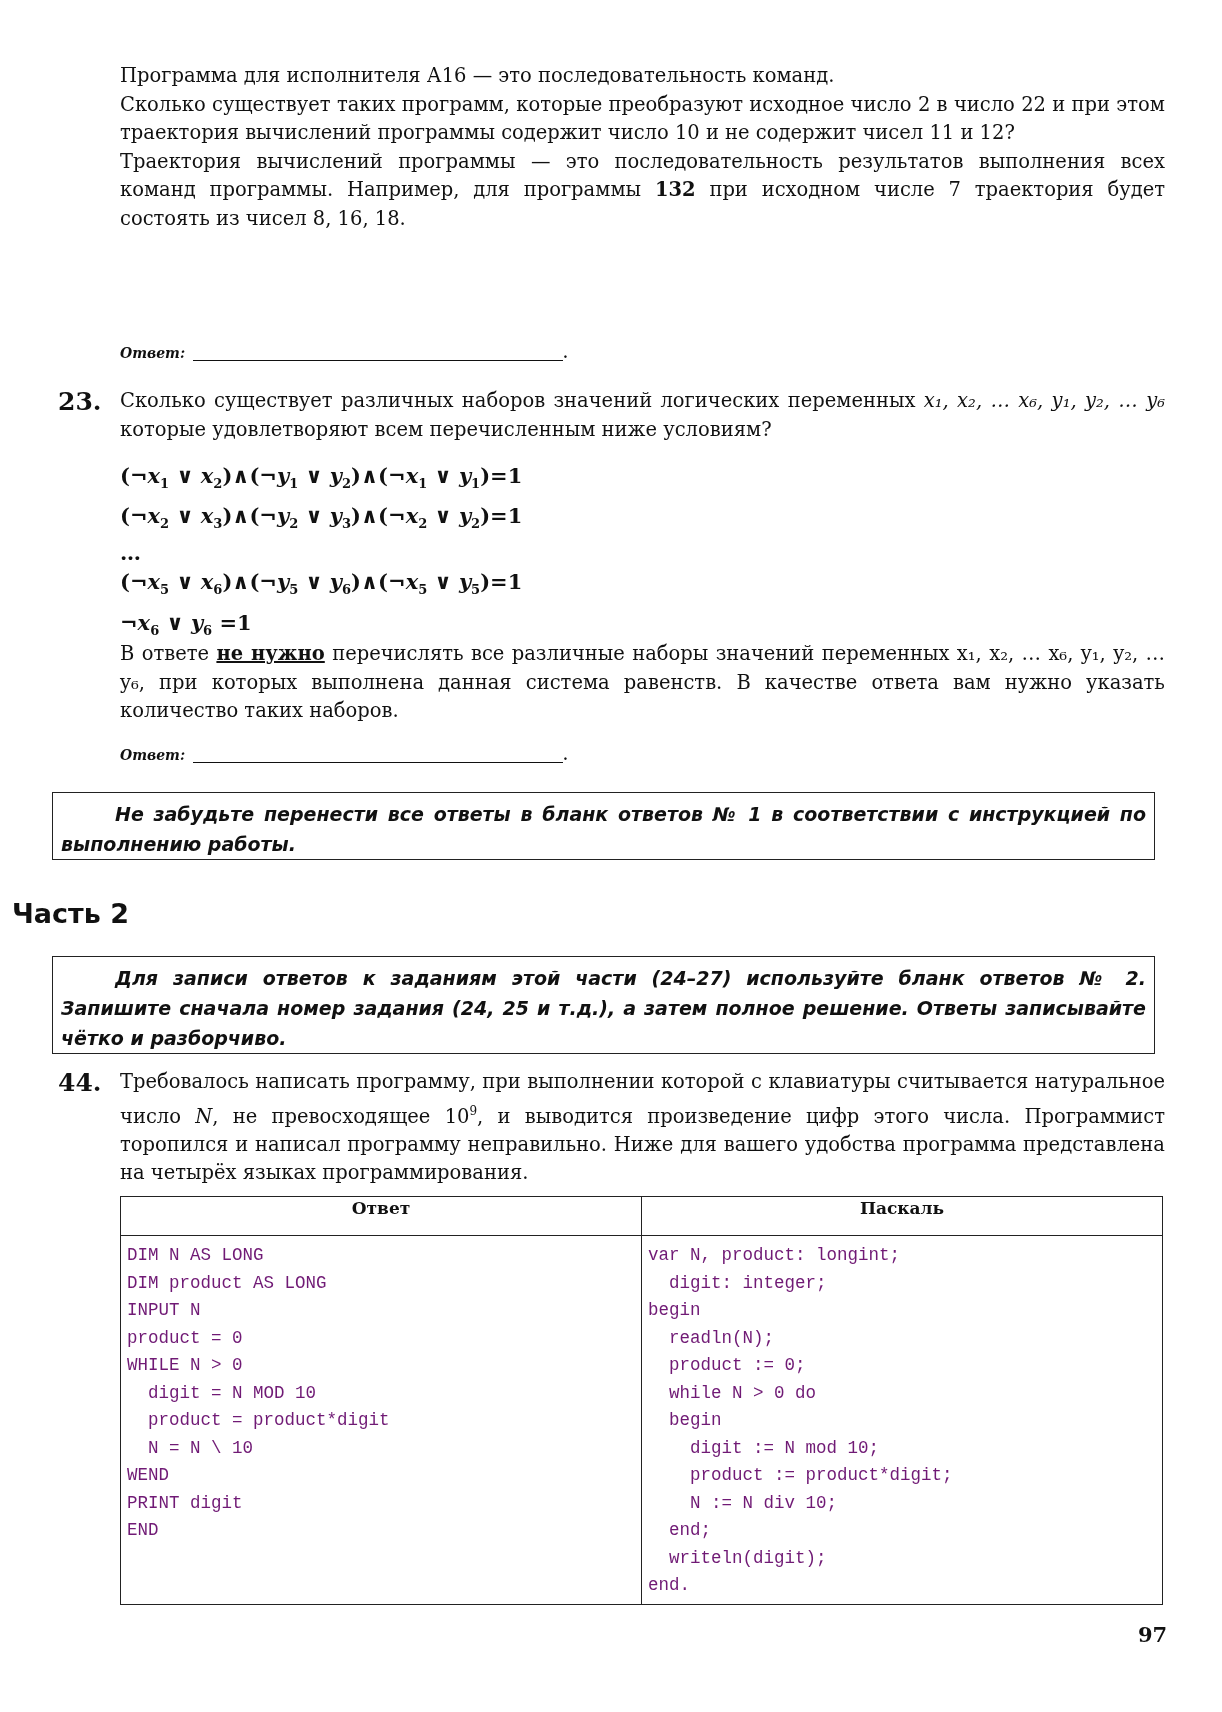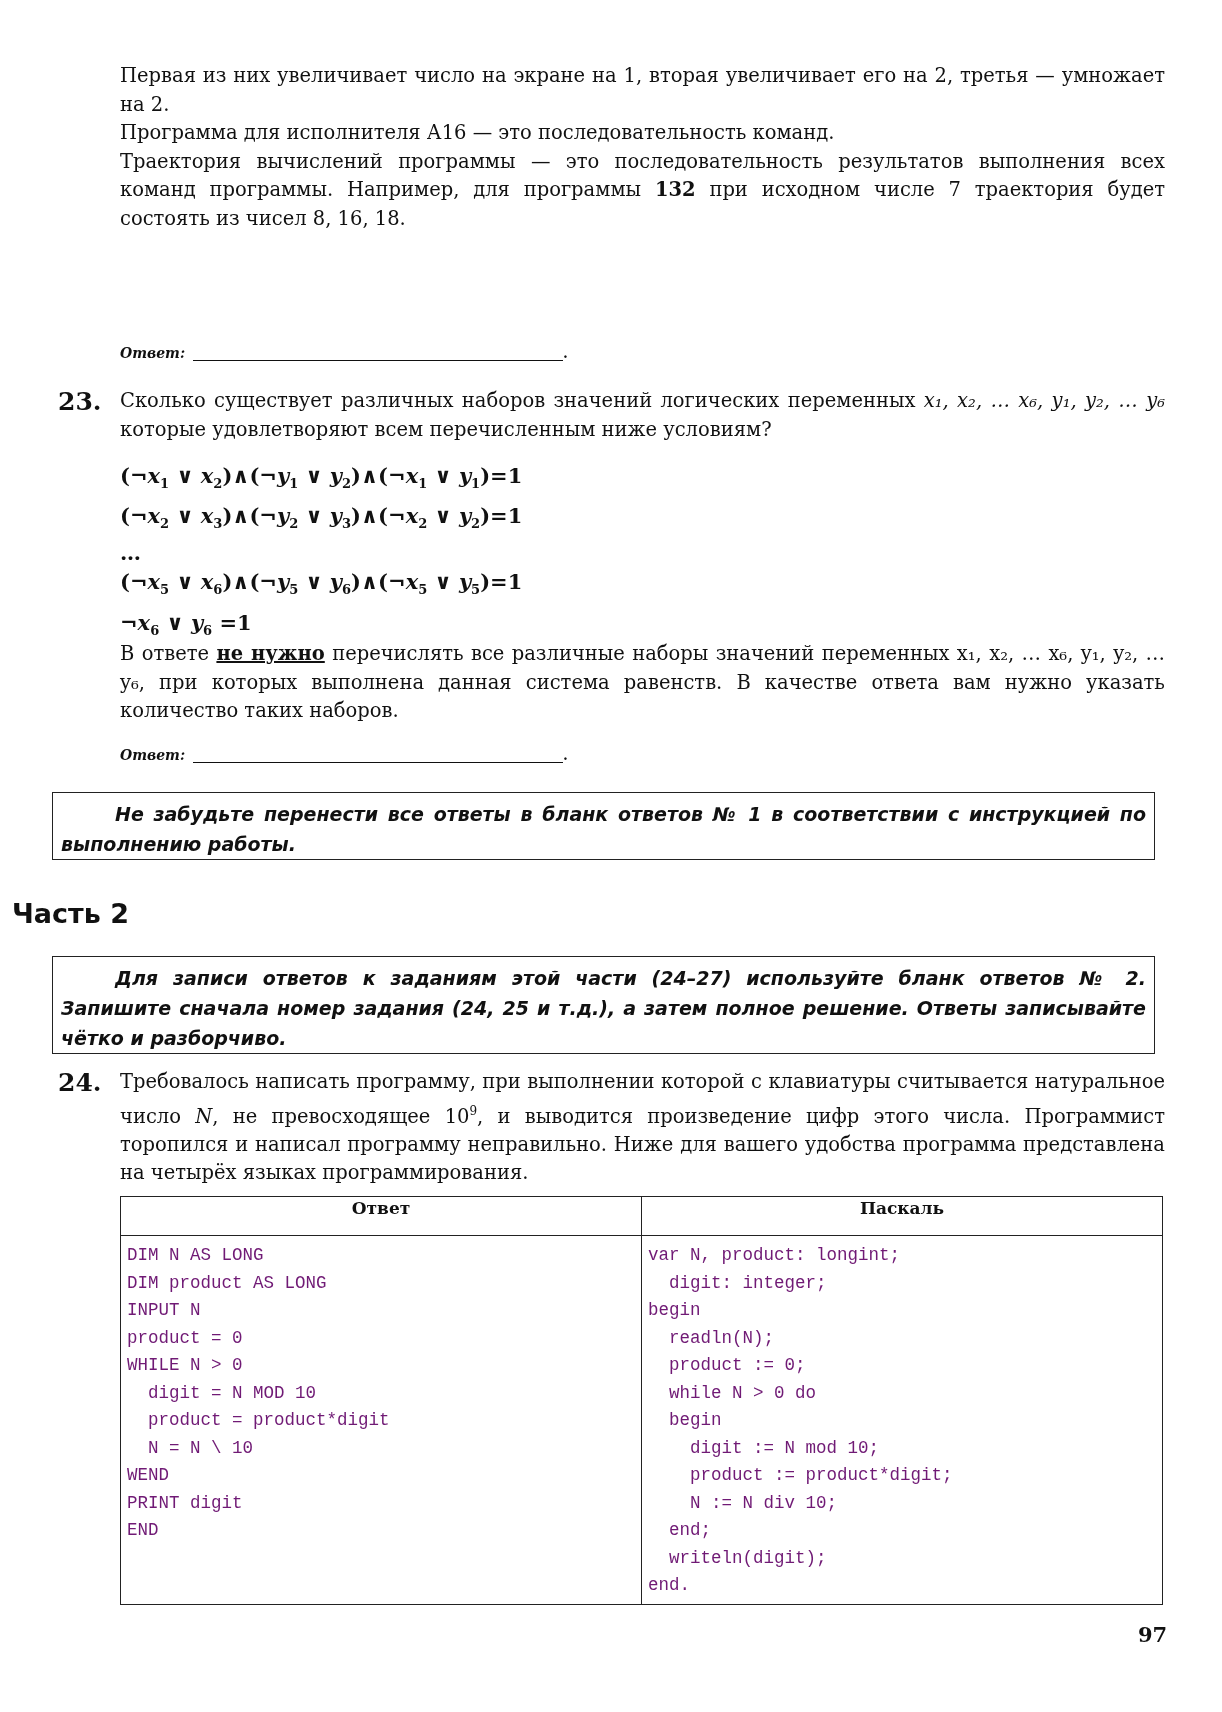--- a/index.html
+++ b/index.html
@@ -24,22 +24,22 @@
   table.code th { font-family:"DejaVu Serif", serif; font-size:17px; font-weight:bold; height:36px; text-align:center; }
   table.code td { padding:6px 6px 4px 6px; height:358px; }
   .codeline { font-family:"Liberation Mono", "DejaVu Sans Mono", monospace; font-size:17.5px; line-height:27.5px; white-space:pre; color:#701a75; }
   .pagenum { position:absolute; left:1138px; top:1622px; font-weight:bold; font-size:21px; }
   u { text-decoration-thickness:2px; }
 </style>
 </head>
 <body>
 
 <div class="txt" style="top:62px;">
-  <div>Первая из них увеличивает число на экране на 1, вторая увеличивает его на 2, третья — умножает на 2.</div>
   <div>Программа для исполнителя А16 — это последовательность команд.</div>
+  <div>Сколько существует таких программ, которые преобразуют исходное число 2 в число 22 и при этом траектория вычислений программы содержит число 10 и не содержит чисел 11 и 12?</div>
   <div>
     <span>Траектория вычислений программы — это последовательность результатов выполнения всех команд программы. Например, для программы</span>
     <b>132</b>
     <span>при исходном числе 7 траектория будет состоять из чисел 8, 16, 18.</span>
   </div>
 </div>
 
 <div class="ans" style="top:340px;">
   <span>Ответ:</span><span class="line"></span><span class="dot">.</span>
 </div>
@@ -72,21 +72,21 @@
 
 <div class="boxnote" style="top:792px;">
   <span class="indent"></span><span>Не забудьте перенести все ответы в бланк ответов № 1 в соответствии с инструкцией по выполнению работы.</span>
 </div>
 
 <div class="part">Часть 2</div>
 <div class="boxnote" style="top:956px;">
   <span class="indent"></span><span>Для записи ответов к заданиям этой части (24–27) используйте бланк ответов № 2. Запишите сначала номер задания (24, 25 и т.д.), а затем полное решение. Ответы записывайте чётко и разборчиво.</span>
 </div>
 
-<div class="num" style="top:1068px;">24.</div>
+<div class="num" style="top:1068px;">44.</div>
 <div class="txt" style="top:1068px;">
   <span>Требовалось написать программу, при выполнении которой с клавиатуры считывается натуральное число</span>
   <i>N</i><span>, не превосходящее 10</span><sup style="font-size:12px;">9</sup><span>, и выводится произведение цифр этого числа. Программист торопился и написал программу неправильно. Ниже для вашего удобства программа представлена на четырёх языках программирования.</span>
 </div>
 
 <table class="code">
   <thead>
     <tr>
       <th>Ответ</th>
       <th>Паскаль</th>

